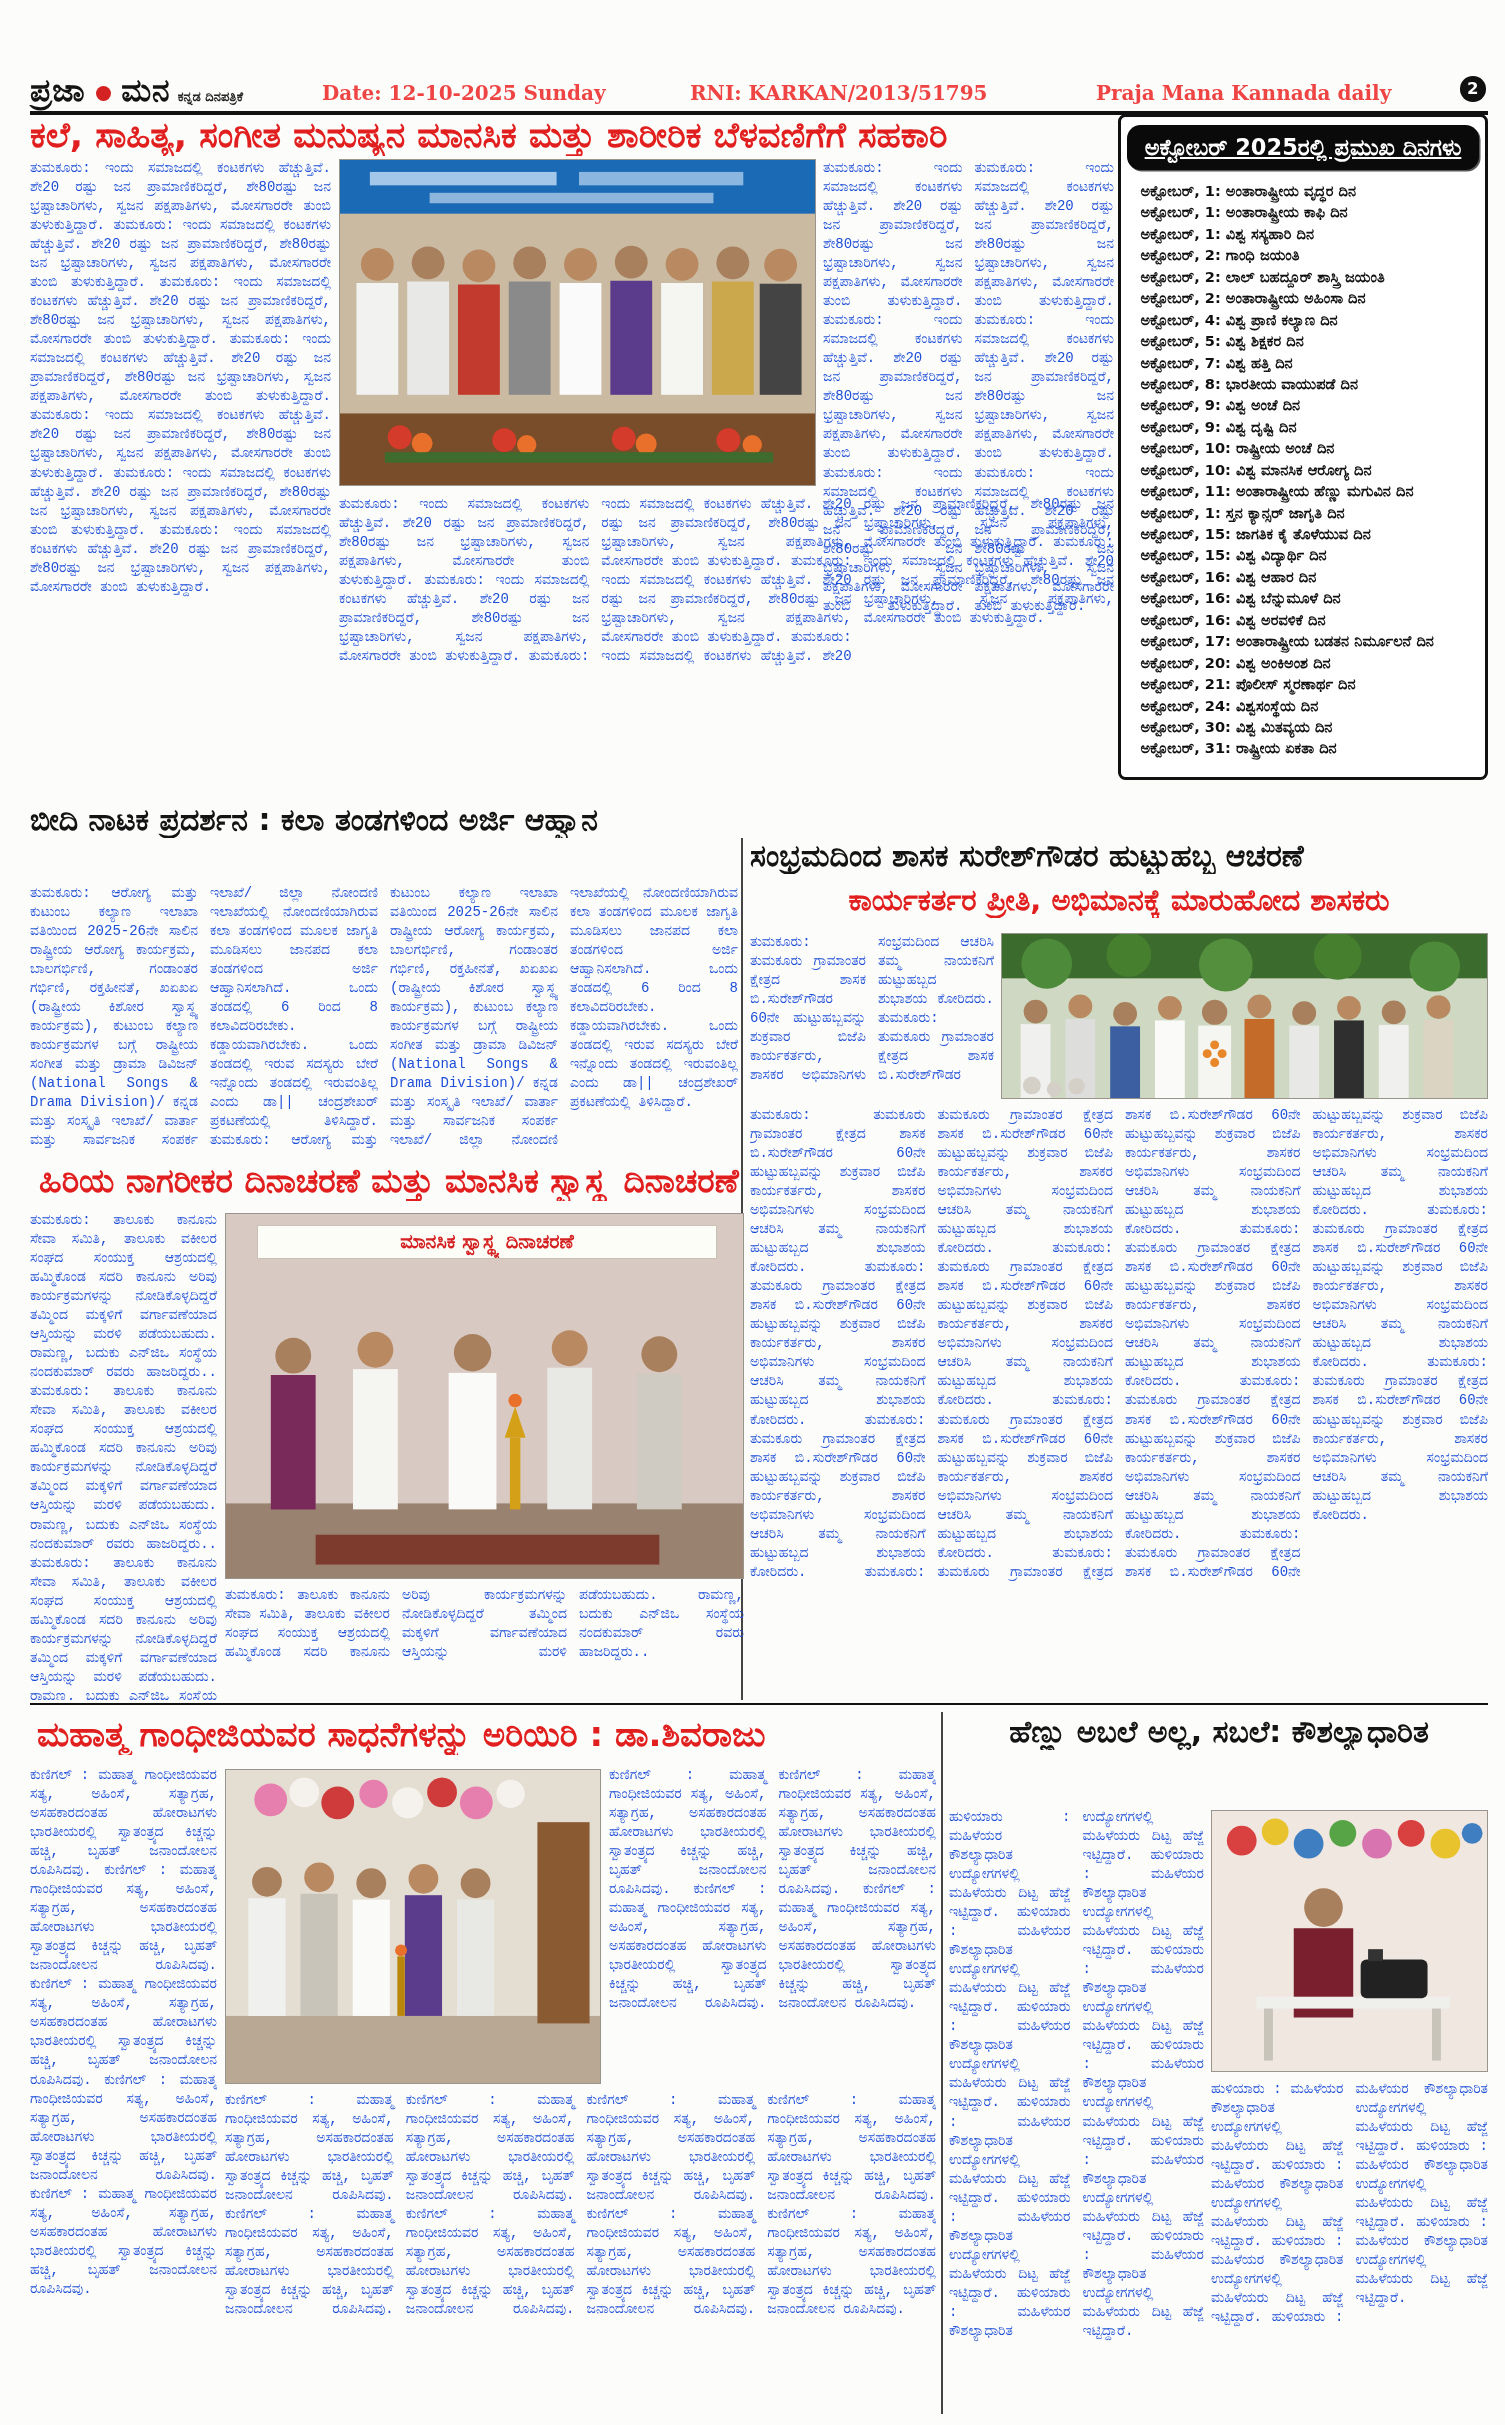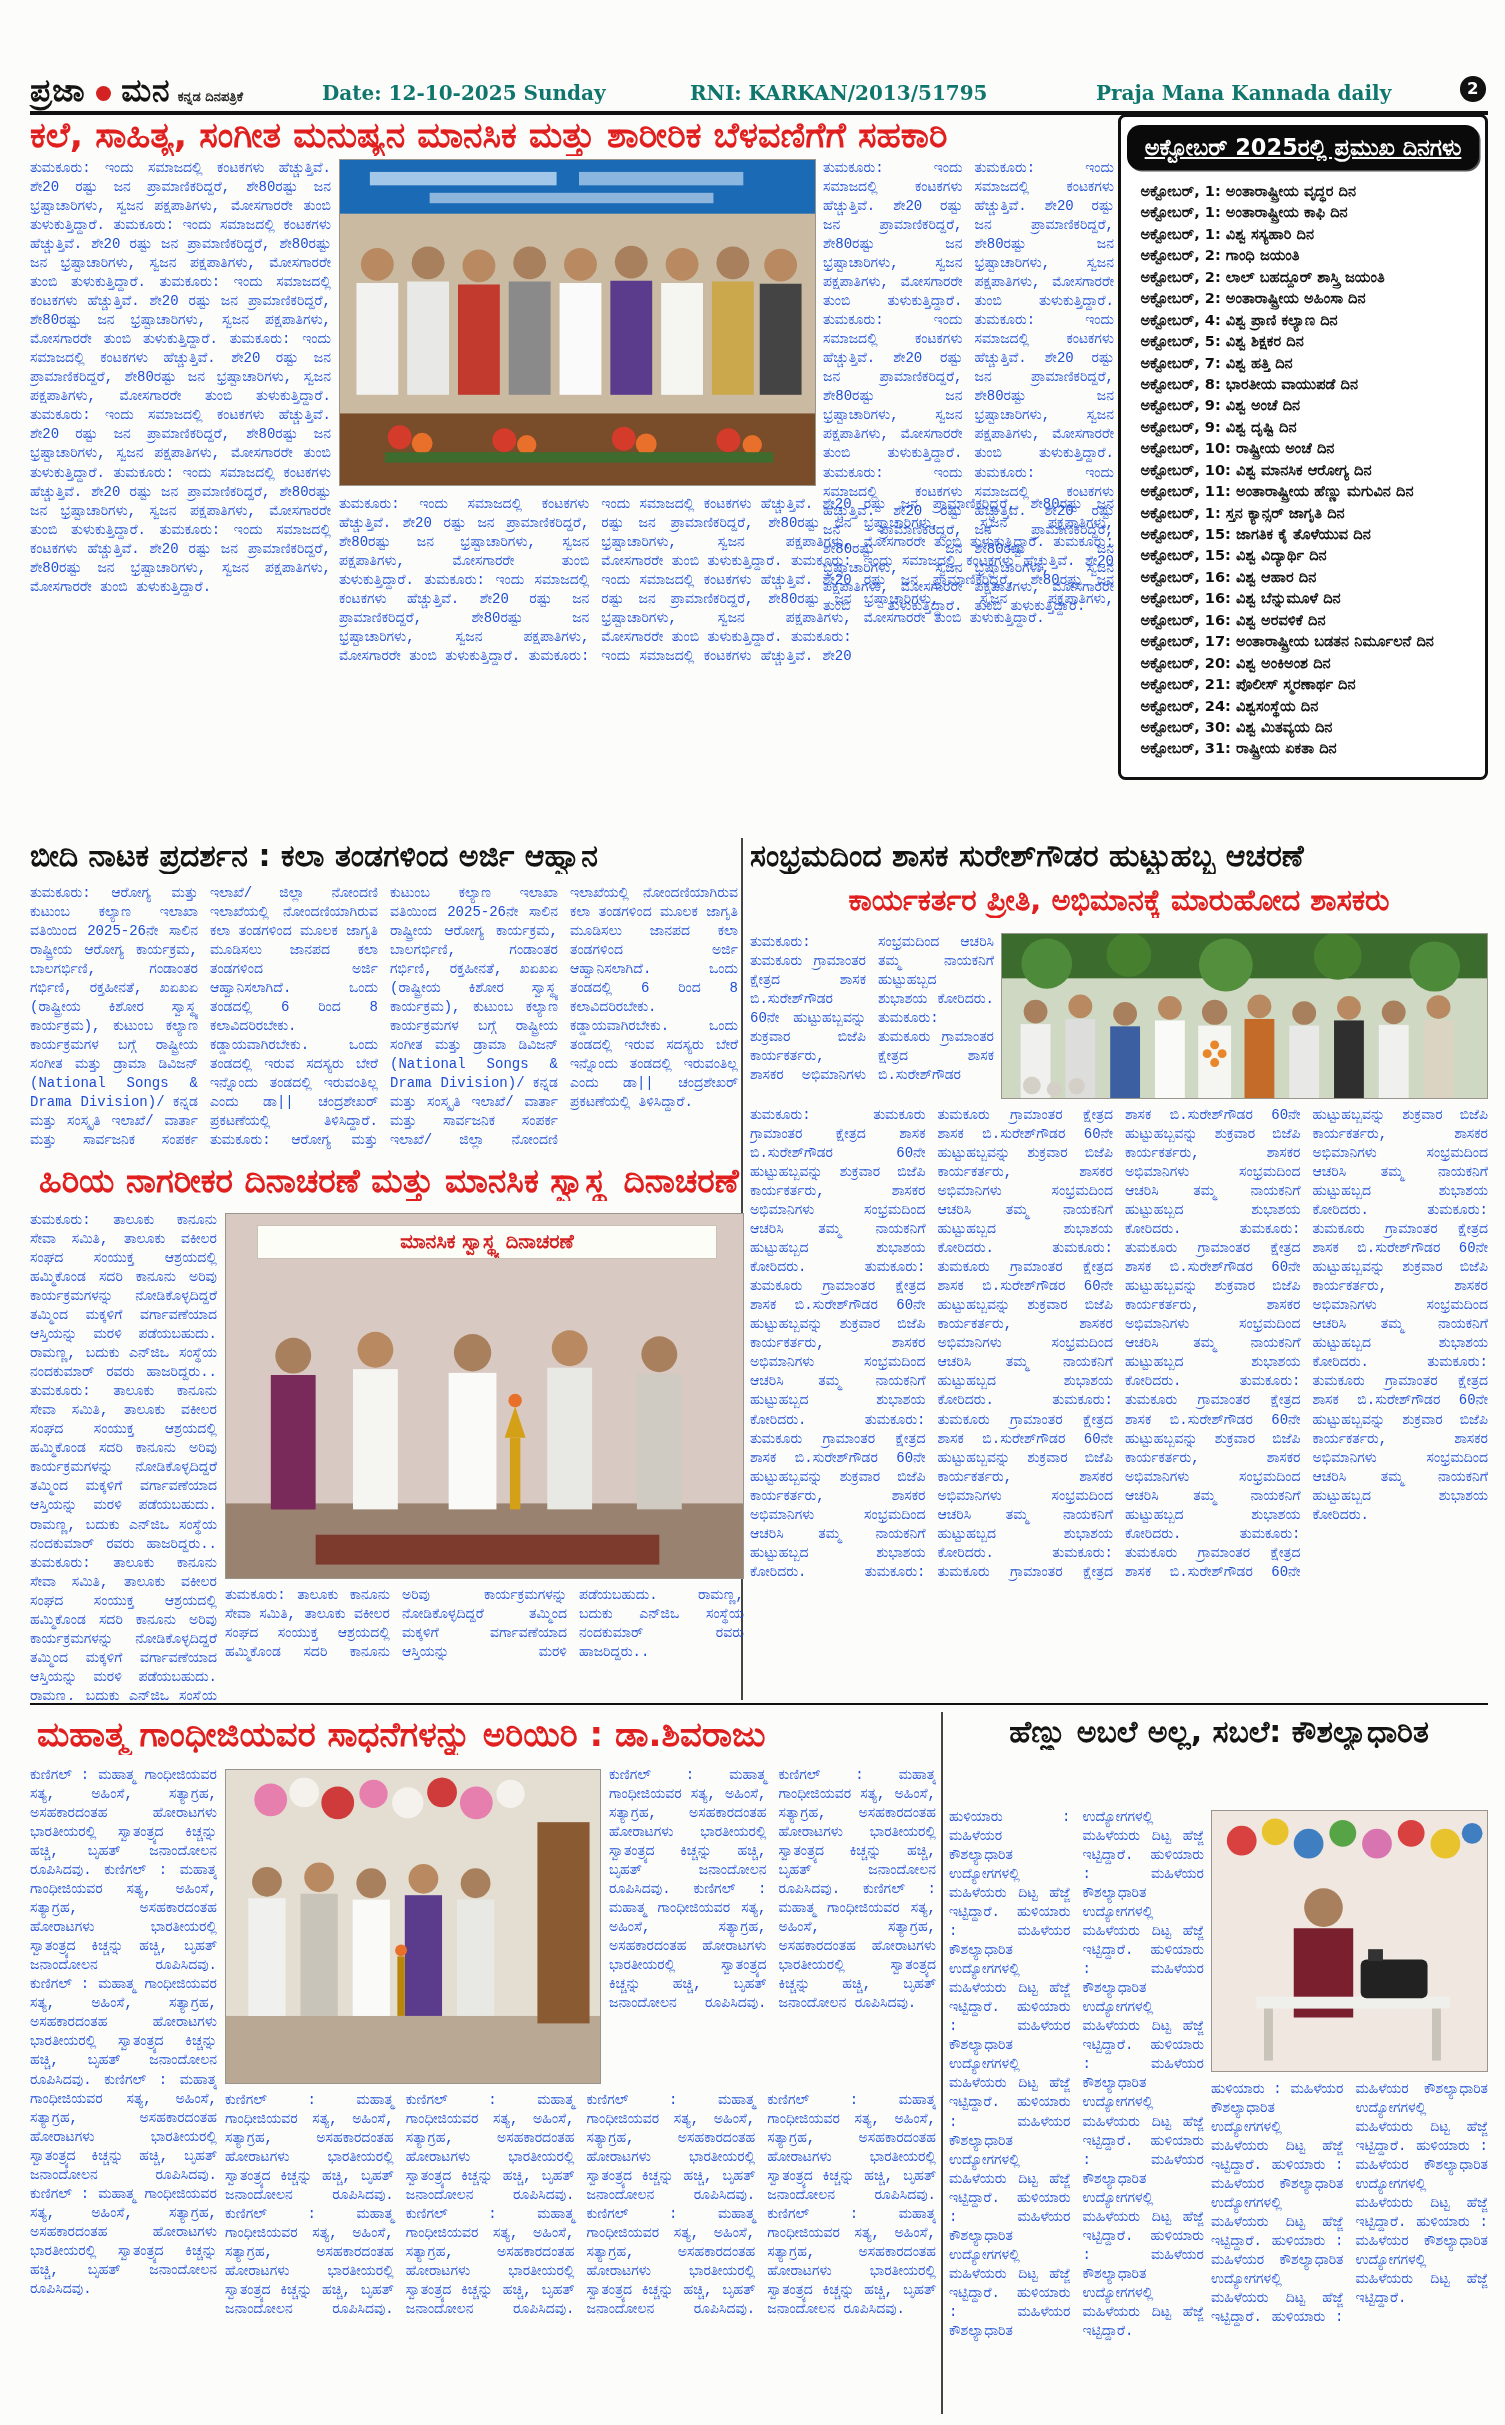--- a/index.html
+++ b/index.html
@@ -4,21 +4,21 @@
 <style>
   html,body{margin:0;padding:0;background:#e9e7e2;}
   .page{position:relative;width:1505px;height:2426px;background:#fcfcfa;
         font-family:"DejaVu Sans","Liberation Sans",sans-serif;overflow:hidden;}
   .abs{position:absolute;}
   
   .mast-logo{font-size:31.5px;font-weight:bold;color:#141414;letter-spacing:0.7px;}
   .mast-emblem{display:inline-block;width:15px;height:15px;border-radius:50%;
                background:#d42222;margin:0 3px;vertical-align:middle;}
   .mast-sub{font-size:13px;font-weight:bold;color:#232323;}
-  .mast-meta{font-size:20px;font-weight:bold;color:#0f766e;font-family:"DejaVu Serif","Liberation Serif",serif;}
+  .mast-meta{font-size:20px;font-weight:bold;color:#ef4444;font-family:"DejaVu Serif","Liberation Serif",serif;}
   .page-badge{width:25.5px;height:25.5px;border-radius:50%;background:#111;color:#fff;
               font-size:16.5px;font-weight:bold;display:flex;align-items:center;justify-content:center;}
   .rule-h{background:#111;}
   .rule-v{background:#444;}
   
   .hl{font-weight:bold;color:#141414;white-space:nowrap;overflow:hidden;}
   .hl-red{color:#e11f1f;}
   
   .body-text{font-size:14px;line-height:1.36;text-align:justify;color:#1d4ed8;
              overflow:hidden;word-break:break-word;font-family:Liberation Mono, monospace;}
@@ -132,21 +132,21 @@
         <div class="oct-item">ಅಕ್ಟೋಬರ್, 16: ವಿಶ್ವ ಅರವಳಿಕೆ ದಿನ</div>
         <div class="oct-item">ಅಕ್ಟೋಬರ್, 17: ಅಂತಾರಾಷ್ಟ್ರೀಯ ಬಡತನ ನಿರ್ಮೂಲನೆ ದಿನ</div>
         <div class="oct-item">ಅಕ್ಟೋಬರ್, 20: ವಿಶ್ವ ಅಂಕಿಅಂಶ ದಿನ</div>
         <div class="oct-item">ಅಕ್ಟೋಬರ್, 21: ಪೊಲೀಸ್ ಸ್ಮರಣಾರ್ಥ ದಿನ</div>
         <div class="oct-item">ಅಕ್ಟೋಬರ್, 24: ವಿಶ್ವಸಂಸ್ಥೆಯ ದಿನ</div>
         <div class="oct-item">ಅಕ್ಟೋಬರ್, 30: ವಿಶ್ವ ಮಿತವ್ಯಯ ದಿನ</div>
         <div class="oct-item">ಅಕ್ಟೋಬರ್, 31: ರಾಷ್ಟ್ರೀಯ ಏಕತಾ ದಿನ</div>
       </div>
   </div>
 
-  <div class="abs hl" style="left:30px;top:838px;width:708px;font-size:30px;">ಬೀದಿ ನಾಟಕ ಪ್ರದರ್ಶನ : ಕಲಾ ತಂಡಗಳಿಂದ ಅರ್ಜಿ ಆಹ್ವಾನ</div>
+  <div class="abs hl" style="left:30px;top:802px;width:708px;font-size:30px;">ಬೀದಿ ನಾಟಕ ಪ್ರದರ್ಶನ : ಕಲಾ ತಂಡಗಳಿಂದ ಅರ್ಜಿ ಆಹ್ವಾನ</div>
   <div class="abs body-text cols4" style="left:30px;top:884px;width:708px;height:270px;">ತುಮಕೂರು: ಆರೋಗ್ಯ ಮತ್ತು ಕುಟುಂಬ ಕಲ್ಯಾಣ ಇಲಾಖಾ ವತಿಯಿಂದ 2025-26ನೇ ಸಾಲಿನ ರಾಷ್ಟ್ರೀಯ ಆರೋಗ್ಯ ಕಾರ್ಯಕ್ರಮ, ಬಾಲಗರ್ಭಿಣಿ, ಗಂಡಾಂತರ ಗರ್ಭಿಣಿ, ರಕ್ತಹೀನತೆ, ಖಏಖಏ (ರಾಷ್ಟ್ರೀಯ ಕಿಶೋರ ಸ್ವಾಸ್ಥ್ಯ ಕಾರ್ಯಕ್ರಮ), ಕುಟುಂಬ ಕಲ್ಯಾಣ ಕಾರ್ಯಕ್ರಮಗಳ ಬಗ್ಗೆ ರಾಷ್ಟ್ರೀಯ ಸಂಗೀತ ಮತ್ತು ಡ್ರಾಮಾ ಡಿವಿಜನ್ (National Songs &amp; Drama Division)/ ಕನ್ನಡ ಮತ್ತು ಸಂಸ್ಕೃತಿ ಇಲಾಖೆ/ ವಾರ್ತಾ ಮತ್ತು ಸಾರ್ವಜನಿಕ ಸಂಪರ್ಕ ಇಲಾಖೆ/ ಜಿಲ್ಲಾ ನೋಂದಣಿ ಇಲಾಖೆಯಲ್ಲಿ ನೋಂದಣಿಯಾಗಿರುವ ಕಲಾ ತಂಡಗಳಿಂದ ಮೂಲಕ ಜಾಗೃತಿ ಮೂಡಿಸಲು ಜಾನಪದ ಕಲಾ ತಂಡಗಳಿಂದ ಅರ್ಜಿ ಆಹ್ವಾನಿಸಲಾಗಿದೆ. ಒಂದು ತಂಡದಲ್ಲಿ 6 ರಿಂದ 8 ಕಲಾವಿದರಿರಬೇಕು. ಕಡ್ಡಾಯವಾಗಿರಬೇಕು. ಒಂದು ತಂಡದಲ್ಲಿ ಇರುವ ಸದಸ್ಯರು ಬೇರೆ ಇನ್ನೊಂದು ತಂಡದಲ್ಲಿ ಇರುವಂತಿಲ್ಲ ಎಂದು ಡಾ|| ಚಂದ್ರಶೇಖರ್ ಪ್ರಕಟಣೆಯಲ್ಲಿ ತಿಳಿಸಿದ್ದಾರೆ. ತುಮಕೂರು: ಆರೋಗ್ಯ ಮತ್ತು ಕುಟುಂಬ ಕಲ್ಯಾಣ ಇಲಾಖಾ ವತಿಯಿಂದ 2025-26ನೇ ಸಾಲಿನ ರಾಷ್ಟ್ರೀಯ ಆರೋಗ್ಯ ಕಾರ್ಯಕ್ರಮ, ಬಾಲಗರ್ಭಿಣಿ, ಗಂಡಾಂತರ ಗರ್ಭಿಣಿ, ರಕ್ತಹೀನತೆ, ಖಏಖಏ (ರಾಷ್ಟ್ರೀಯ ಕಿಶೋರ ಸ್ವಾಸ್ಥ್ಯ ಕಾರ್ಯಕ್ರಮ), ಕುಟುಂಬ ಕಲ್ಯಾಣ ಕಾರ್ಯಕ್ರಮಗಳ ಬಗ್ಗೆ ರಾಷ್ಟ್ರೀಯ ಸಂಗೀತ ಮತ್ತು ಡ್ರಾಮಾ ಡಿವಿಜನ್ (National Songs &amp; Drama Division)/ ಕನ್ನಡ ಮತ್ತು ಸಂಸ್ಕೃತಿ ಇಲಾಖೆ/ ವಾರ್ತಾ ಮತ್ತು ಸಾರ್ವಜನಿಕ ಸಂಪರ್ಕ ಇಲಾಖೆ/ ಜಿಲ್ಲಾ ನೋಂದಣಿ ಇಲಾಖೆಯಲ್ಲಿ ನೋಂದಣಿಯಾಗಿರುವ ಕಲಾ ತಂಡಗಳಿಂದ ಮೂಲಕ ಜಾಗೃತಿ ಮೂಡಿಸಲು ಜಾನಪದ ಕಲಾ ತಂಡಗಳಿಂದ ಅರ್ಜಿ ಆಹ್ವಾನಿಸಲಾಗಿದೆ. ಒಂದು ತಂಡದಲ್ಲಿ 6 ರಿಂದ 8 ಕಲಾವಿದರಿರಬೇಕು. ಕಡ್ಡಾಯವಾಗಿರಬೇಕು. ಒಂದು ತಂಡದಲ್ಲಿ ಇರುವ ಸದಸ್ಯರು ಬೇರೆ ಇನ್ನೊಂದು ತಂಡದಲ್ಲಿ ಇರುವಂತಿಲ್ಲ ಎಂದು ಡಾ|| ಚಂದ್ರಶೇಖರ್ ಪ್ರಕಟಣೆಯಲ್ಲಿ ತಿಳಿಸಿದ್ದಾರೆ.</div>
 
   <div class="abs rule-v" style="left:741px;top:838px;width:1.5px;height:862px;"></div>
 
   <div class="abs hl" style="left:750px;top:838px;width:738px;font-size:30px;">ಸಂಭ್ರಮದಿಂದ ಶಾಸಕ ಸುರೇಶ್‌ಗೌಡರ ಹುಟ್ಟುಹಬ್ಬ ಆಚರಣೆ</div>
   <div class="abs hl hl-red" style="left:750px;top:883px;width:738px;font-size:29px;text-align:center;">ಕಾರ್ಯಕರ್ತರ ಪ್ರೀತಿ, ಅಭಿಮಾನಕ್ಕೆ ಮಾರುಹೋದ ಶಾಸಕರು</div>
 
   <div class="abs body-text cols2" style="left:750px;top:933px;width:244px;height:166px;">ತುಮಕೂರು: ತುಮಕೂರು ಗ್ರಾಮಾಂತರ ಕ್ಷೇತ್ರದ ಶಾಸಕ ಬಿ.ಸುರೇಶ್‌ಗೌಡರ 60ನೇ ಹುಟ್ಟುಹಬ್ಬವನ್ನು ಶುಕ್ರವಾರ ಬಿಜೆಪಿ ಕಾರ್ಯಕರ್ತರು, ಶಾಸಕರ ಅಭಿಮಾನಿಗಳು ಸಂಭ್ರಮದಿಂದ ಆಚರಿಸಿ ತಮ್ಮ ನಾಯಕನಿಗೆ ಹುಟ್ಟುಹಬ್ಬದ ಶುಭಾಶಯ ಕೋರಿದರು. ತುಮಕೂರು: ತುಮಕೂರು ಗ್ರಾಮಾಂತರ ಕ್ಷೇತ್ರದ ಶಾಸಕ ಬಿ.ಸುರೇಶ್‌ಗೌಡರ 60ನೇ ಹುಟ್ಟುಹಬ್ಬವನ್ನು ಶುಕ್ರವಾರ ಬಿಜೆಪಿ ಕಾರ್ಯಕರ್ತರು, ಶಾಸಕರ ಅಭಿಮಾನಿಗಳು ಸಂಭ್ರಮದಿಂದ ಆಚರಿಸಿ ತಮ್ಮ ನಾಯಕನಿಗೆ ಹುಟ್ಟುಹಬ್ಬದ ಶುಭಾಶಯ ಕೋರಿದರು.</div>
 
   <div class="abs photo" style="left:1001px;top:933px;width:487px;height:166px;">

